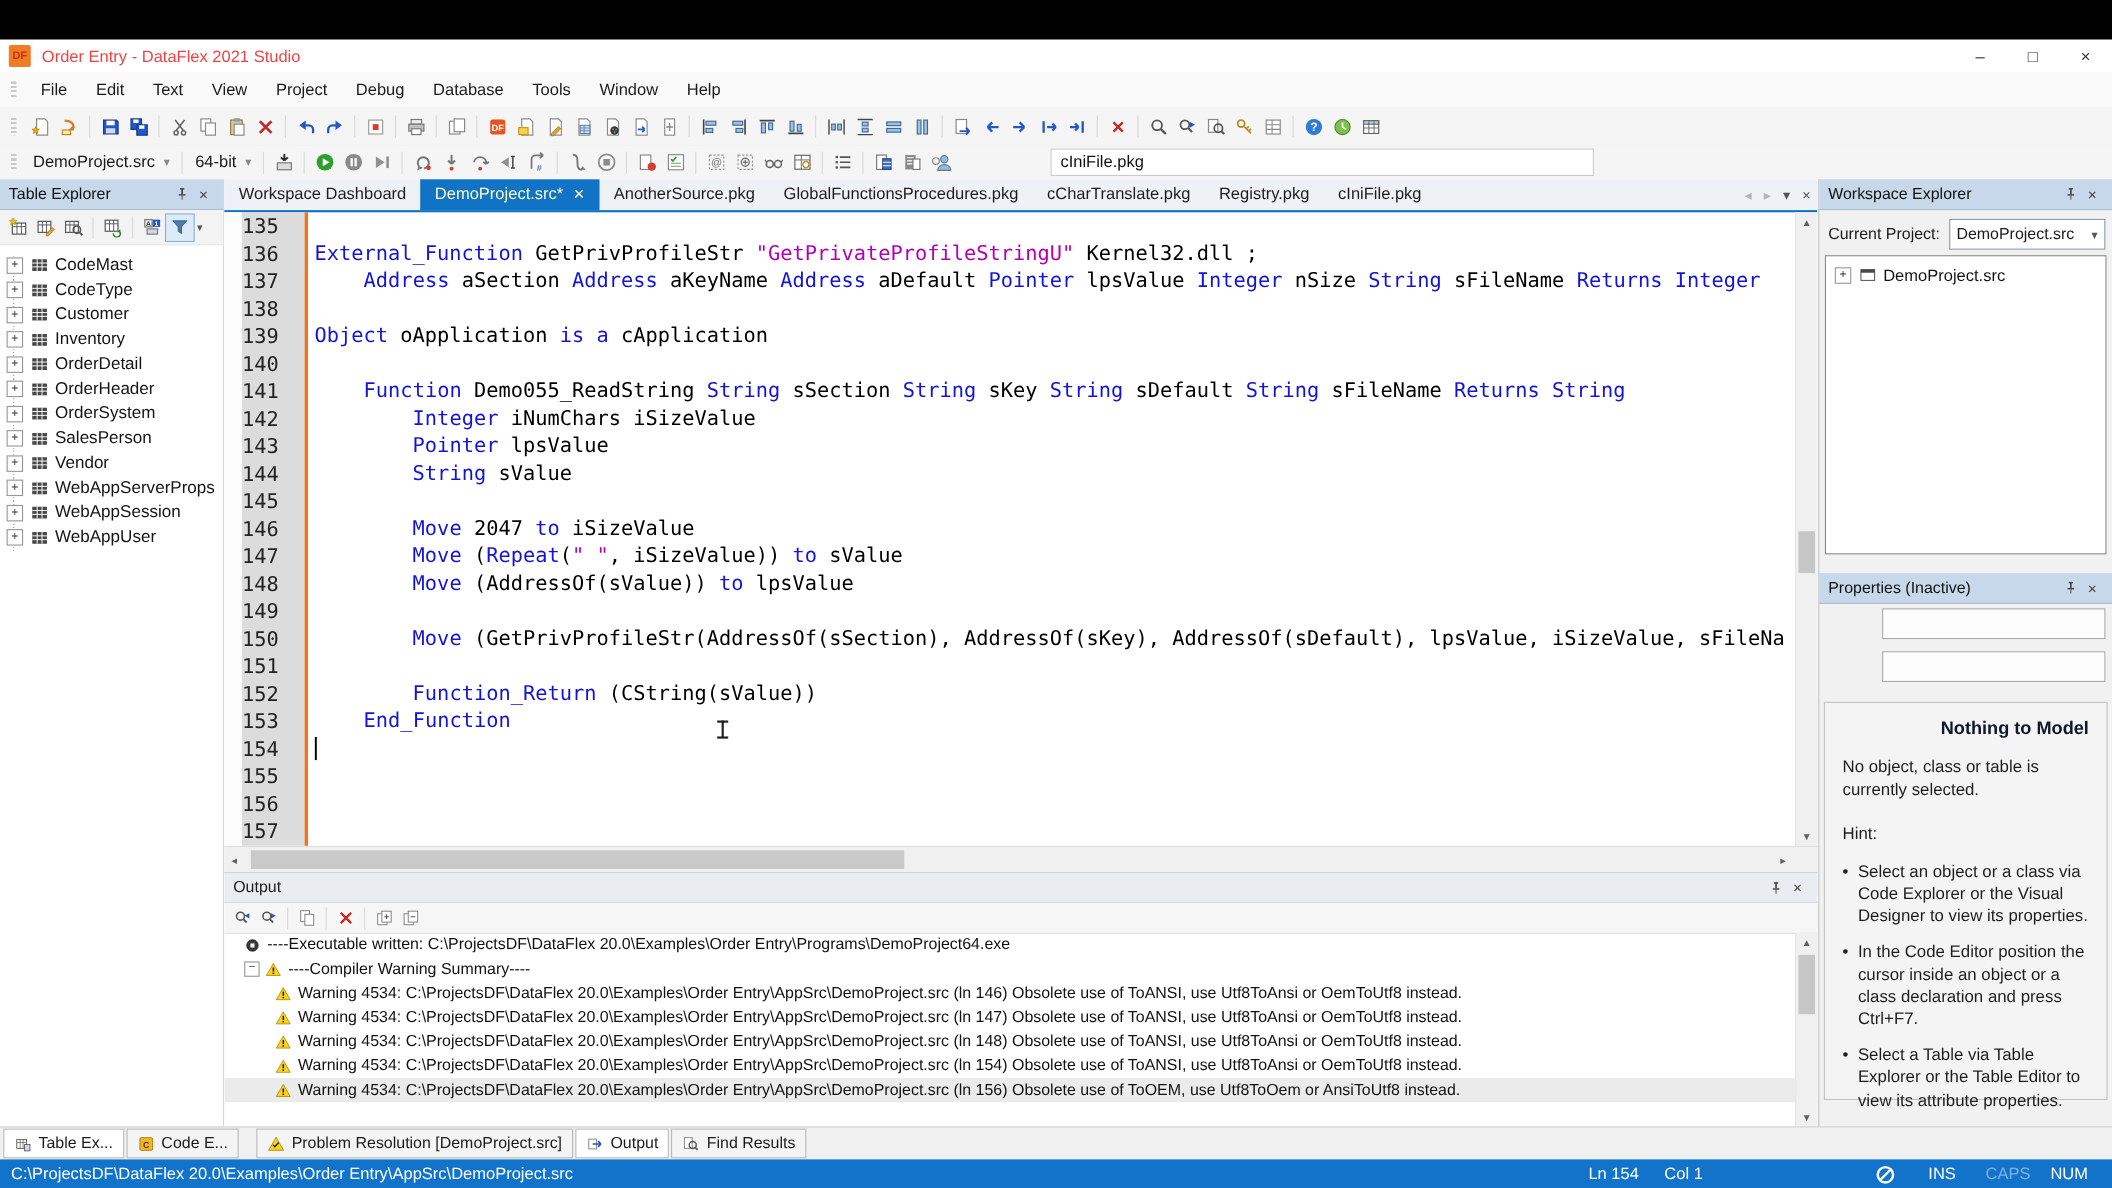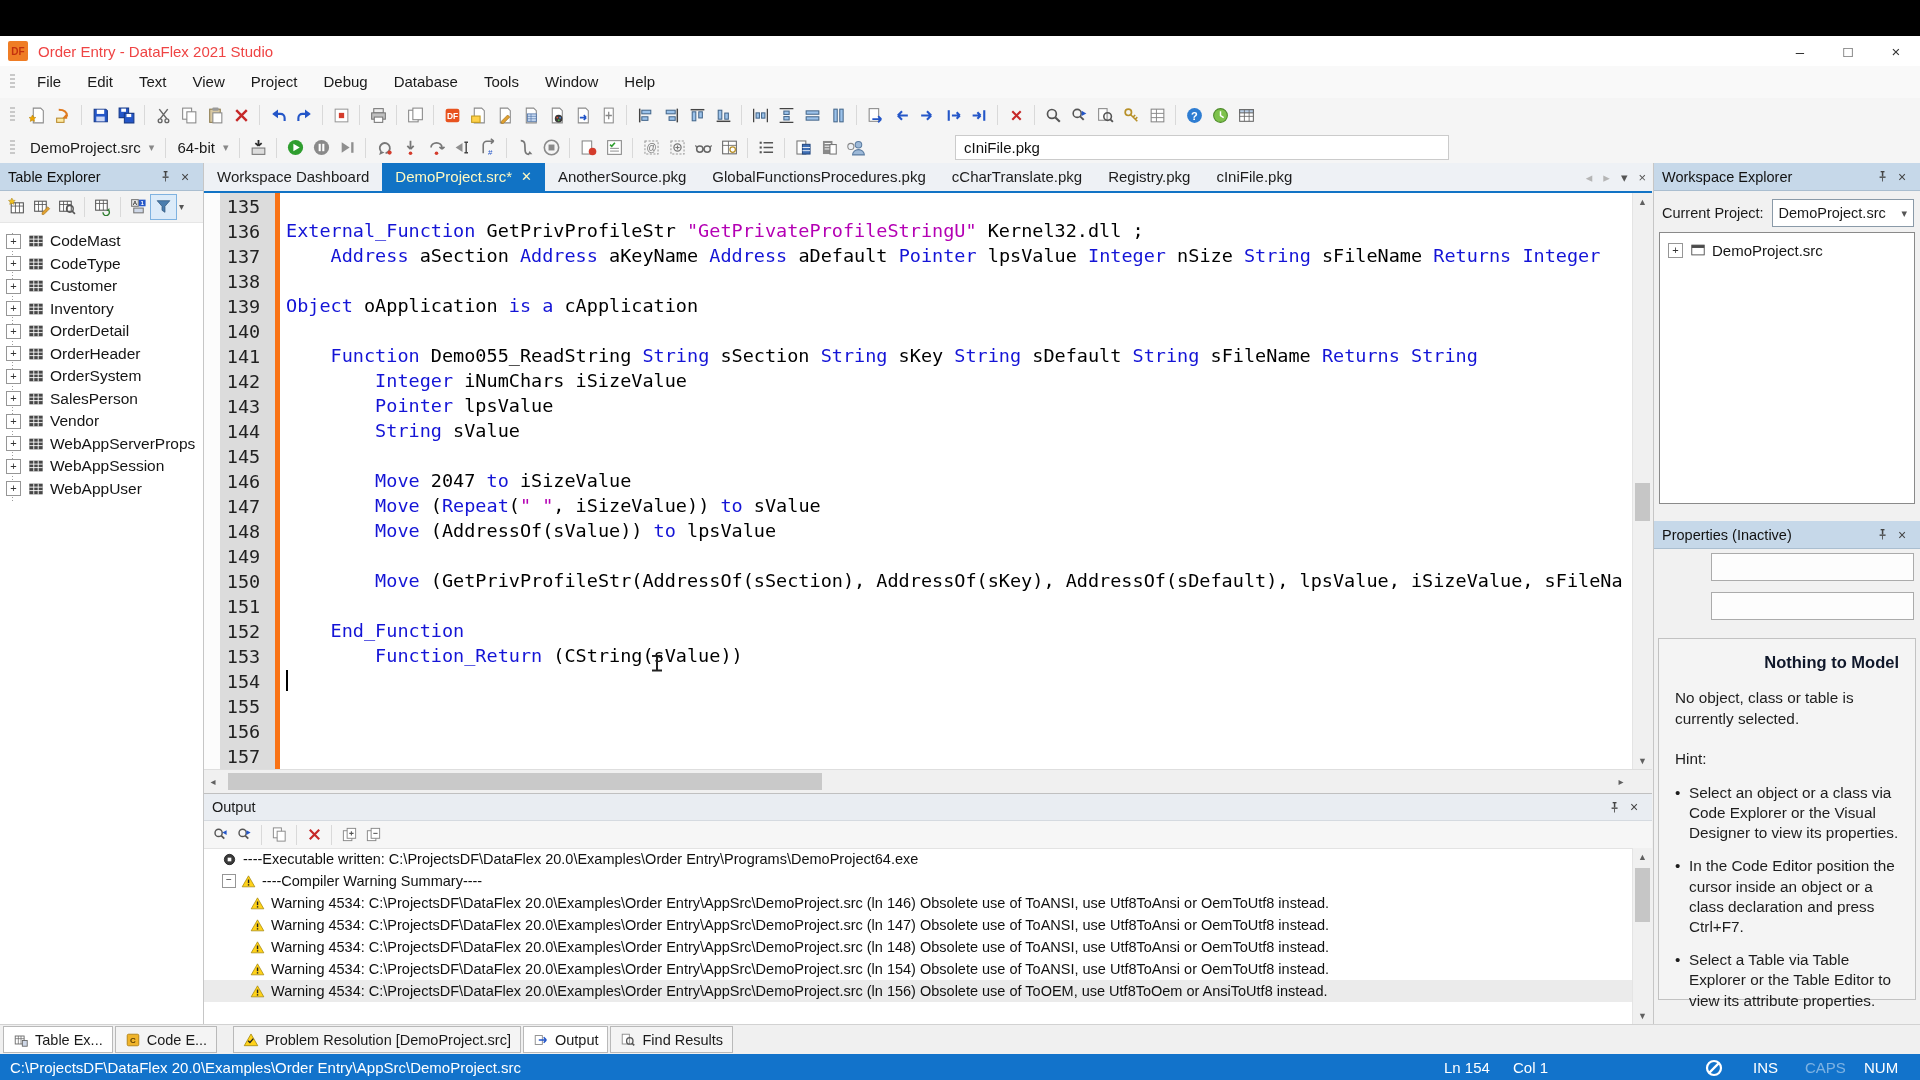--- a/index.html
+++ b/index.html
@@ -50,22 +50,22 @@
   
   .center{position:absolute;left:204px;top:0;width:1448px;height:861px;background:#fff;}
   .tabstrip{position:absolute;top:0;left:0;right:0;height:28px;background:#eef1f5;display:flex;}
   .etab{padding:0 13px;font-size:15px;line-height:28px;color:#1c1c1c;white-space:nowrap;display:flex;align-items:center;}
   .etab.active{background:#1173c5;color:#fef9c3;}
   .etab .tx{margin-left:9px;font-size:13px;}
   .tabnav{position:absolute;right:6px;top:0;height:28px;display:flex;align-items:center;gap:11px;font-size:13px;color:#555;}
   .tabnav .dim{color:#b5b5b5;}
   .editor{position:absolute;top:28px;left:0;right:0;height:578px;background:#fff;border-top:2px solid #1173c5;box-sizing:border-box;}
   .fold{position:absolute;left:0;top:0;bottom:0;width:16px;background:#fcfcfc;}
-  .gutter{position:absolute;left:16px;top:0;bottom:0;width:60px;background:#dcdcdc;border-right:5px solid #f97316;
-          font-family:"DejaVu Sans Mono",monospace;font-size:18.5px;color:#222;text-align:center;box-sizing:border-box;padding:1px 8px 0 0;}
+  .gutter{position:absolute;left:16px;top:0;bottom:0;width:60px;background:#dcdcdc;border-right:3px solid #f97316;
+          font-family:"DejaVu Sans Mono",monospace;font-size:18.5px;color:#222;text-align:left;box-sizing:border-box;padding:1px 8px 0 0;}
   .gutter div{height:25px;line-height:25px;}
   .codearea{position:absolute;left:82px;top:0;right:20px;bottom:0;overflow:hidden;
             font-family:"DejaVu Sans Mono",monospace;font-size:18.5px;}
   .cl{height:25px;line-height:25px;white-space:pre;}
   .kw{color:#1414d6;} .str{color:#b400b4;} .pl{color:#000;}
   .caret{position:absolute;width:1.6px;height:21px;background:#000;}
   .ibeam{position:absolute;width:14px;height:20px;color:#1a1a1a;}
   .ibeam:before{content:"";position:absolute;left:6px;top:2px;bottom:2px;width:1.8px;background:#222;}
   .ibeam:after{content:"";position:absolute;left:2px;top:2px;width:10px;height:1.8px;background:#222;
                box-shadow:0 14.5px 0 #222;}
@@ -832,22 +832,22 @@
             <div class="cl"><span class="pl">        </span><span class="kw">Integer</span><span class="pl"> iNumChars iSizeValue</span></div>
             <div class="cl"><span class="pl">        </span><span class="kw">Pointer</span><span class="pl"> lpsValue</span></div>
             <div class="cl"><span class="pl">        </span><span class="kw">String</span><span class="pl"> sValue</span></div>
             <div class="cl"></div>
             <div class="cl"><span class="pl">        </span><span class="kw">Move</span><span class="pl"> 2047 </span><span class="kw">to</span><span class="pl"> iSizeValue</span></div>
             <div class="cl"><span class="pl">        </span><span class="kw">Move</span><span class="pl"> (</span><span class="kw">Repeat</span><span class="pl">(</span><span class="str">" "</span><span class="pl">, iSizeValue)) </span><span class="kw">to</span><span class="pl"> sValue</span></div>
             <div class="cl"><span class="pl">        </span><span class="kw">Move</span><span class="pl"> (AddressOf(sValue)) </span><span class="kw">to</span><span class="pl"> lpsValue</span></div>
             <div class="cl"></div>
             <div class="cl"><span class="pl">        </span><span class="kw">Move</span><span class="pl"> (GetPrivProfileStr(AddressOf(sSection), AddressOf(sKey), AddressOf(sDefault), lpsValue, iSizeValue, sFileNa</span></div>
             <div class="cl"></div>
+            <div class="cl"><span class="pl">        </span><span class="kw">Function_Return</span><span class="pl"> (CString(sValue))</span></div>
             <div class="cl"><span class="pl">    </span><span class="kw">End_Function</span></div>
-            <div class="cl"><span class="pl">        </span><span class="kw">Function_Return</span><span class="pl"> (CString(sValue))</span></div>
             <div class="cl"></div>
             <div class="cl"></div>
             <div class="cl"></div>
             <div class="cl"></div>
             <div class="caret" style="left: 0px; top: 477px;"></div>
           </div>
         <div class="ibeam" style="left:446px;top:460px;"></div>
         <div class="vscroll">
           <div class="sarrow" style="top:0;">▲</div>
           <div class="sthumb" style="top:290px;height:38px;"></div>

